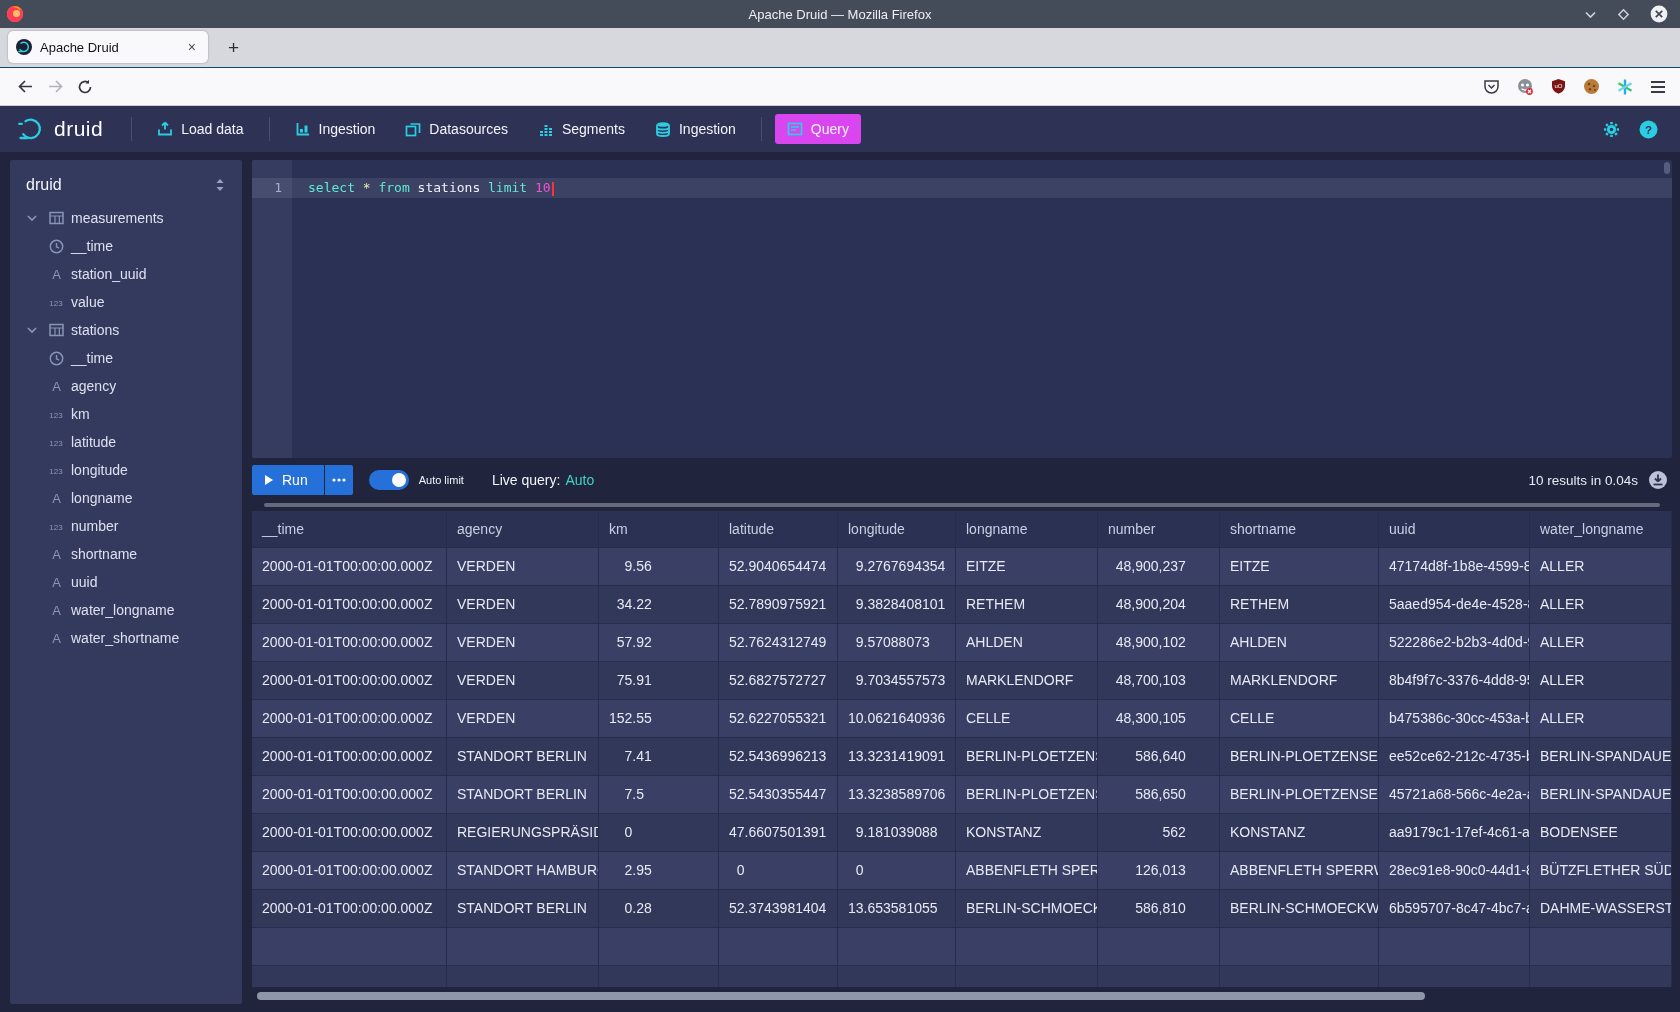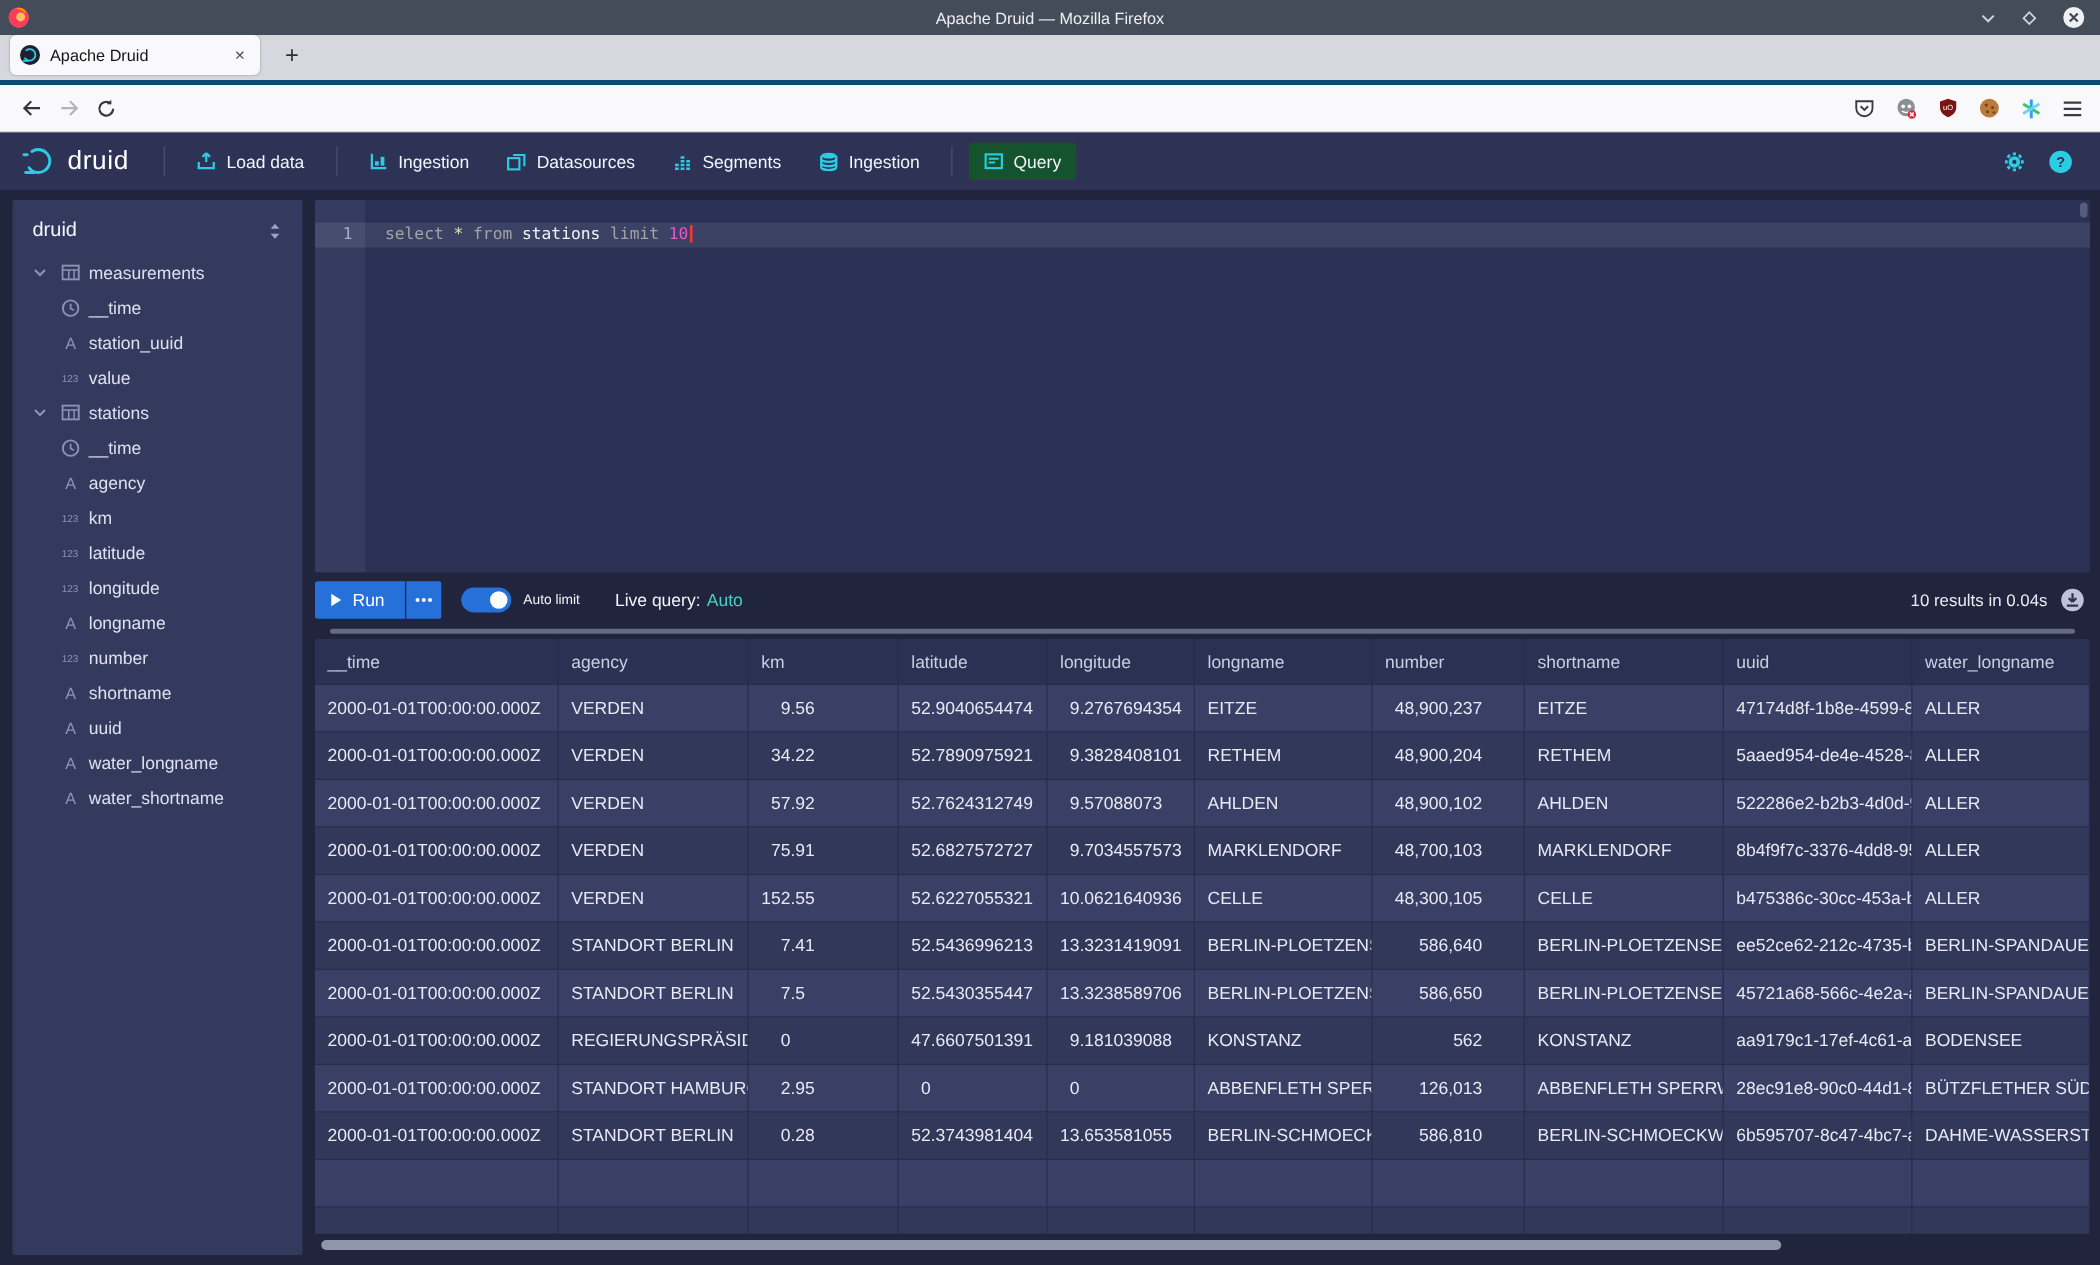--- a/index.html
+++ b/index.html
@@ -9,21 +9,21 @@
   svg { display:block; }
 
   
   .titlebar { height:28px; background:#454c59; display:flex; align-items:center; position:relative; flex:none; }
   .ff-logo { margin-left:6px; }
   .win-title { position:absolute; left:0; right:0; text-align:center; color:#eceef2; font-size:13px; }
   .win-controls { margin-left:auto; display:flex; align-items:center; gap:20px; padding-right:12px; z-index:2; }
   .win-controls .wc { color:#cfd4dc; cursor:pointer; }
 
   
-  .tabstrip { height:40px; background:#d7d8dd; display:flex; align-items:flex-end; flex:none; border-bottom:4px solid #0c4a6e; }
+  .tabstrip { height:40px; background:#d7d8dd; display:flex; align-items:flex-end; flex:none; border-bottom:1px solid #0c4a6e; }
   .tab { margin:4px 0 4px 8px; width:200px; height:32px; background:#f9f9fb; border-radius:5px; box-shadow:0 0 2px rgba(0,0,0,.35); display:flex; align-items:center; padding:0 8px; }
   .tab-title { font-size:13px; color:#15141a; margin-left:8px; flex:1; white-space:nowrap; overflow:hidden; }
   .tab-close { color:#4a4a52; font-size:14px; padding:0 4px; }
   .newtab { margin:0 0 8px 14px; color:#2f3037; font-size:19px; line-height:19px; padding:2px 6px; }
 
   
   .ffbar { height:38px; background:#f9f9fb; display:flex; align-items:center; flex:none; border-bottom:1px solid #ccccd3; padding:0 10px; }
   .navbtn { width:30px; height:28px; display:flex; align-items:center; justify-content:center; color:#35363c; }
   .navbtn.disabled { color:#b3b4bb; }
   .urlbar { margin-left:76px; width:1036px; height:30px; background:#ffffff; border:1px solid #cfcfd8; border-radius:4px; display:flex; align-items:center; padding:0 10px; }
@@ -35,21 +35,21 @@
   .ff-right .ric { color:#3a3a44; }
 
   
   .dnav { height:46px; background:#2e3355; display:flex; align-items:center; flex:none; padding:0 16px; }
   .brand-logo { color:#2bcde2; margin-right:8px; }
   .brand { color:#ffffff; font-size:21px; letter-spacing:.5px; margin-right:18px; }
   .dnav-sep { width:1px; height:24px; background:#4a4f72; margin:0 10px; flex:none; }
   .dnav-items { display:flex; align-items:center; height:100%; }
   .dnav-item { display:flex; align-items:center; gap:8px; color:#f2f5fb; font-size:14px; padding:7px 12px; border-radius:3px; margin:0 3px; cursor:pointer; white-space:nowrap; }
   .dnav-item .nico { color:#2bcde2; }
-  .dnav-item.active { background:#14532d; }
+  .dnav-item.active { background:#d946ef; }
   .dnav-right { margin-left:auto; display:flex; align-items:center; gap:18px; color:#2bcde2; padding-right:6px; }
 
   
   .main { flex:1; background:#20243c; position:relative; }
   .sidebar { position:absolute; left:10px; top:8px; width:232px; bottom:8px; background:#343a5d; border-radius:2px; overflow:hidden; }
   .schema-row { display:flex; align-items:center; padding:16px 16px 10px 16px; }
   .schema-name { color:#f4f6fb; font-size:16px; flex:1; }
   .schema-sort { color:#9aa4c2; }
   .tree-row { height:28px; display:flex; align-items:center; color:#dde1ef; font-size:14px; cursor:pointer; }
   .tree-row .chev { width:16px; margin-left:16px; color:#8a94b4; flex:none; }
@@ -57,21 +57,21 @@
   .tree-row.child .ticon { margin-left:38px; }
   .tree-row .tlabel { margin-left:7px; white-space:nowrap; }
 
   
   .qpanel { position:absolute; left:252px; right:8px; top:8px; bottom:8px; display:flex; flex-direction:column; }
   .editor { height:298px; background:#2b3154; position:relative; flex:none; border-radius:2px; overflow:hidden; }
   .gutter-col { position:absolute; left:0; top:0; bottom:0; width:40px; background:#363c5f; }
   .code-line { position:relative; margin-top:18px; height:20px; display:flex; font-family:"DejaVu Sans Mono", monospace; font-size:13px; line-height:20px; }
   .gutter-cell { width:40px; flex:none; background:#474d6e; color:#a8b0d0; text-align:right; padding-right:10px; }
   .code-text { flex:1; background:#3c4264; padding-left:16px; white-space:pre; }
-  .tok-keyword { color:#a3a3a3; }
+  .tok-keyword { color:#5eead4; }
   .tok-star { color:#e9ecb5; }
   .tok-ident { color:#eef2fc; }
   .tok-number { color:#f052ce; }
   .cursor { display:inline-block; width:2px; height:14px; background:#ff3333; vertical-align:middle; margin-left:1px; }
   .mini-scroll { position:absolute; right:2px; top:2px; width:6px; height:12px; background:#565c7e; border-radius:3px; }
 
   .runbar { height:30px; margin-top:7px; display:flex; align-items:center; flex:none; }
   .run-btn { height:30px; background:#2671d9; color:#fff; border:none; display:flex; align-items:center; gap:8px; font-size:14px; padding:0 16px 0 12px; border-radius:2px 0 0 2px; font-family:inherit; cursor:pointer; }
   .more-btn { height:30px; width:28px; background:#2671d9; color:#fff; border:none; margin-left:1px; border-radius:0 2px 2px 0; display:flex; align-items:center; justify-content:center; cursor:pointer; }
   .switch { width:40px; height:20px; background:#2671d9; border-radius:10px; position:relative; margin-left:16px; cursor:pointer; flex:none; }

